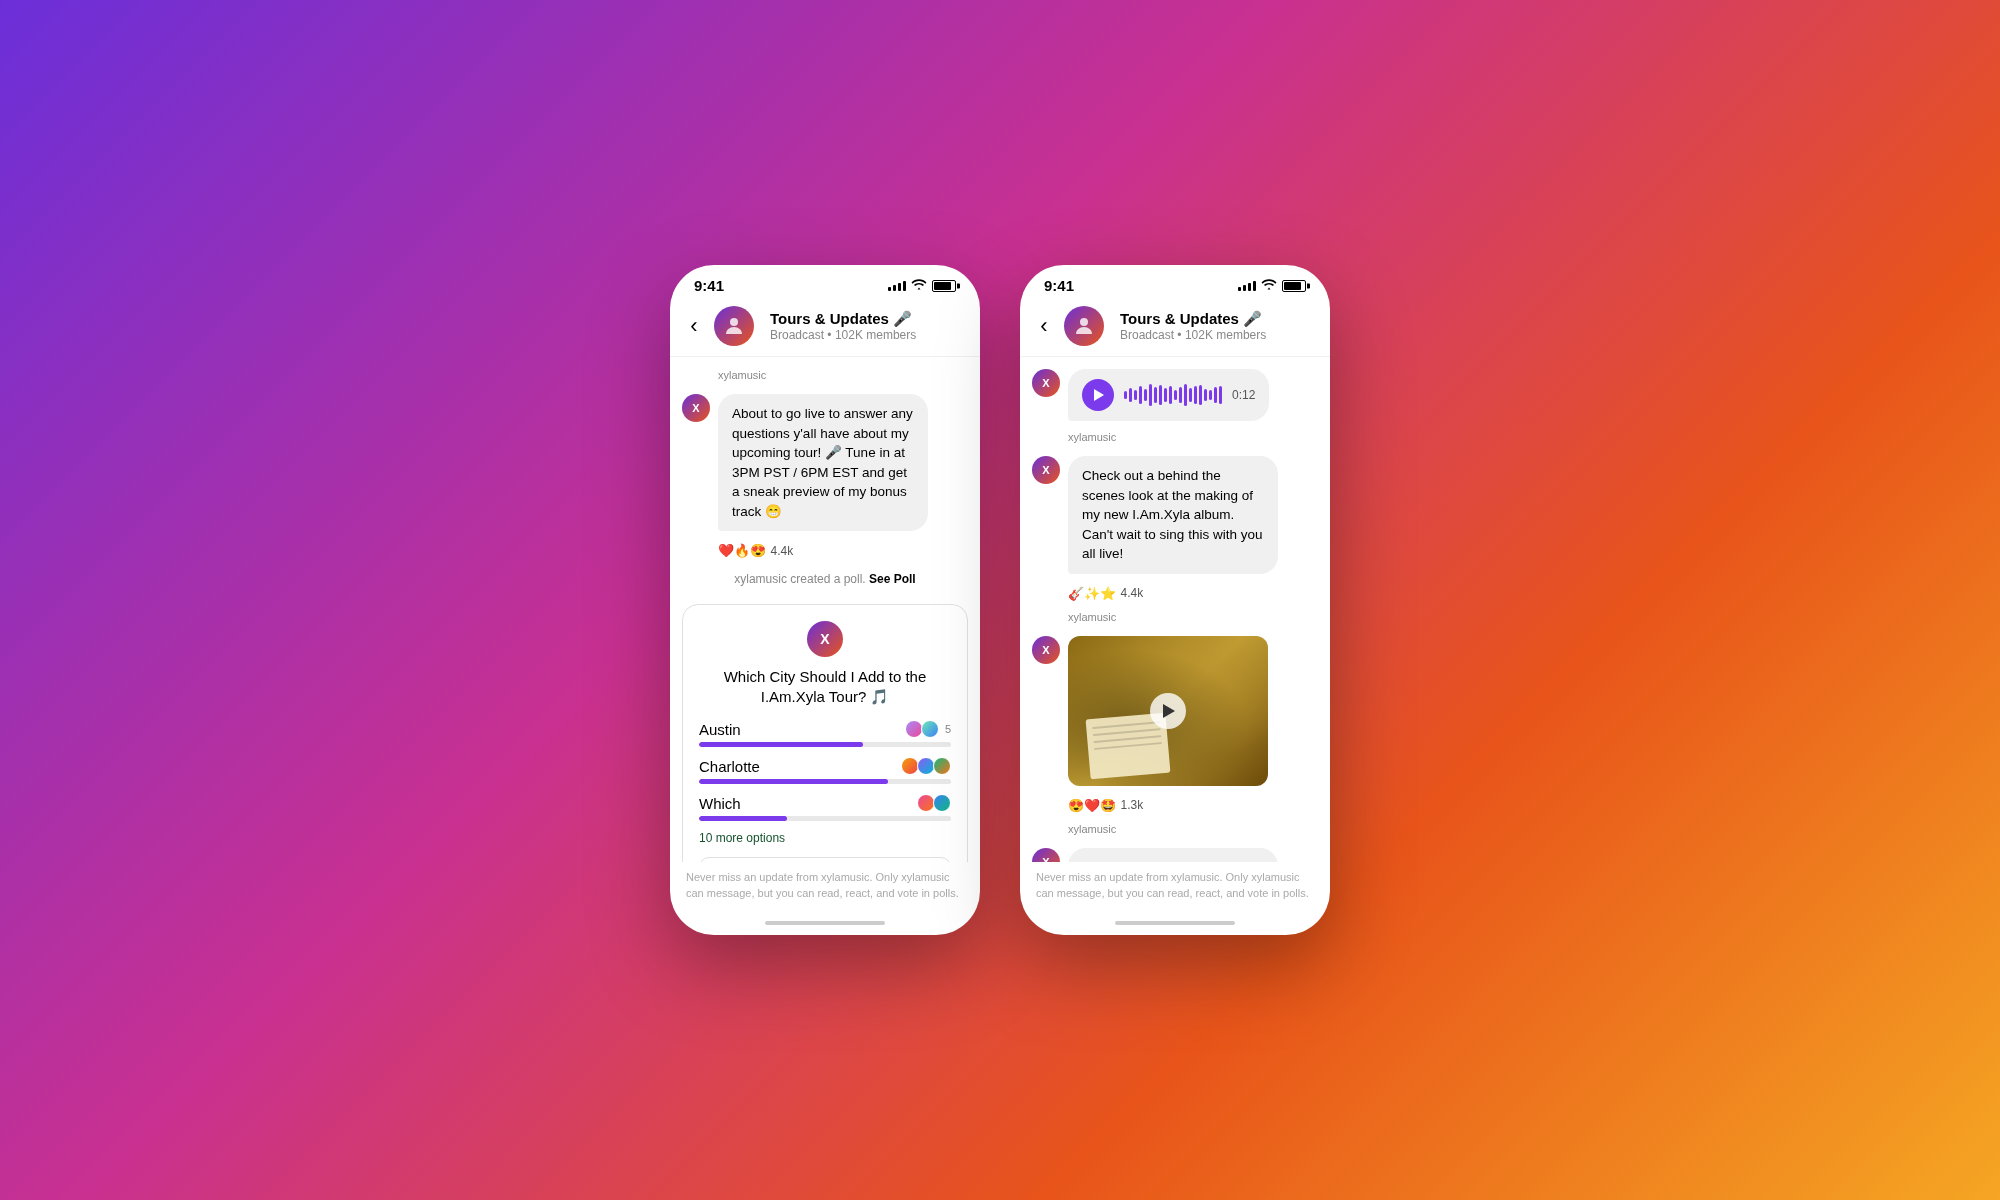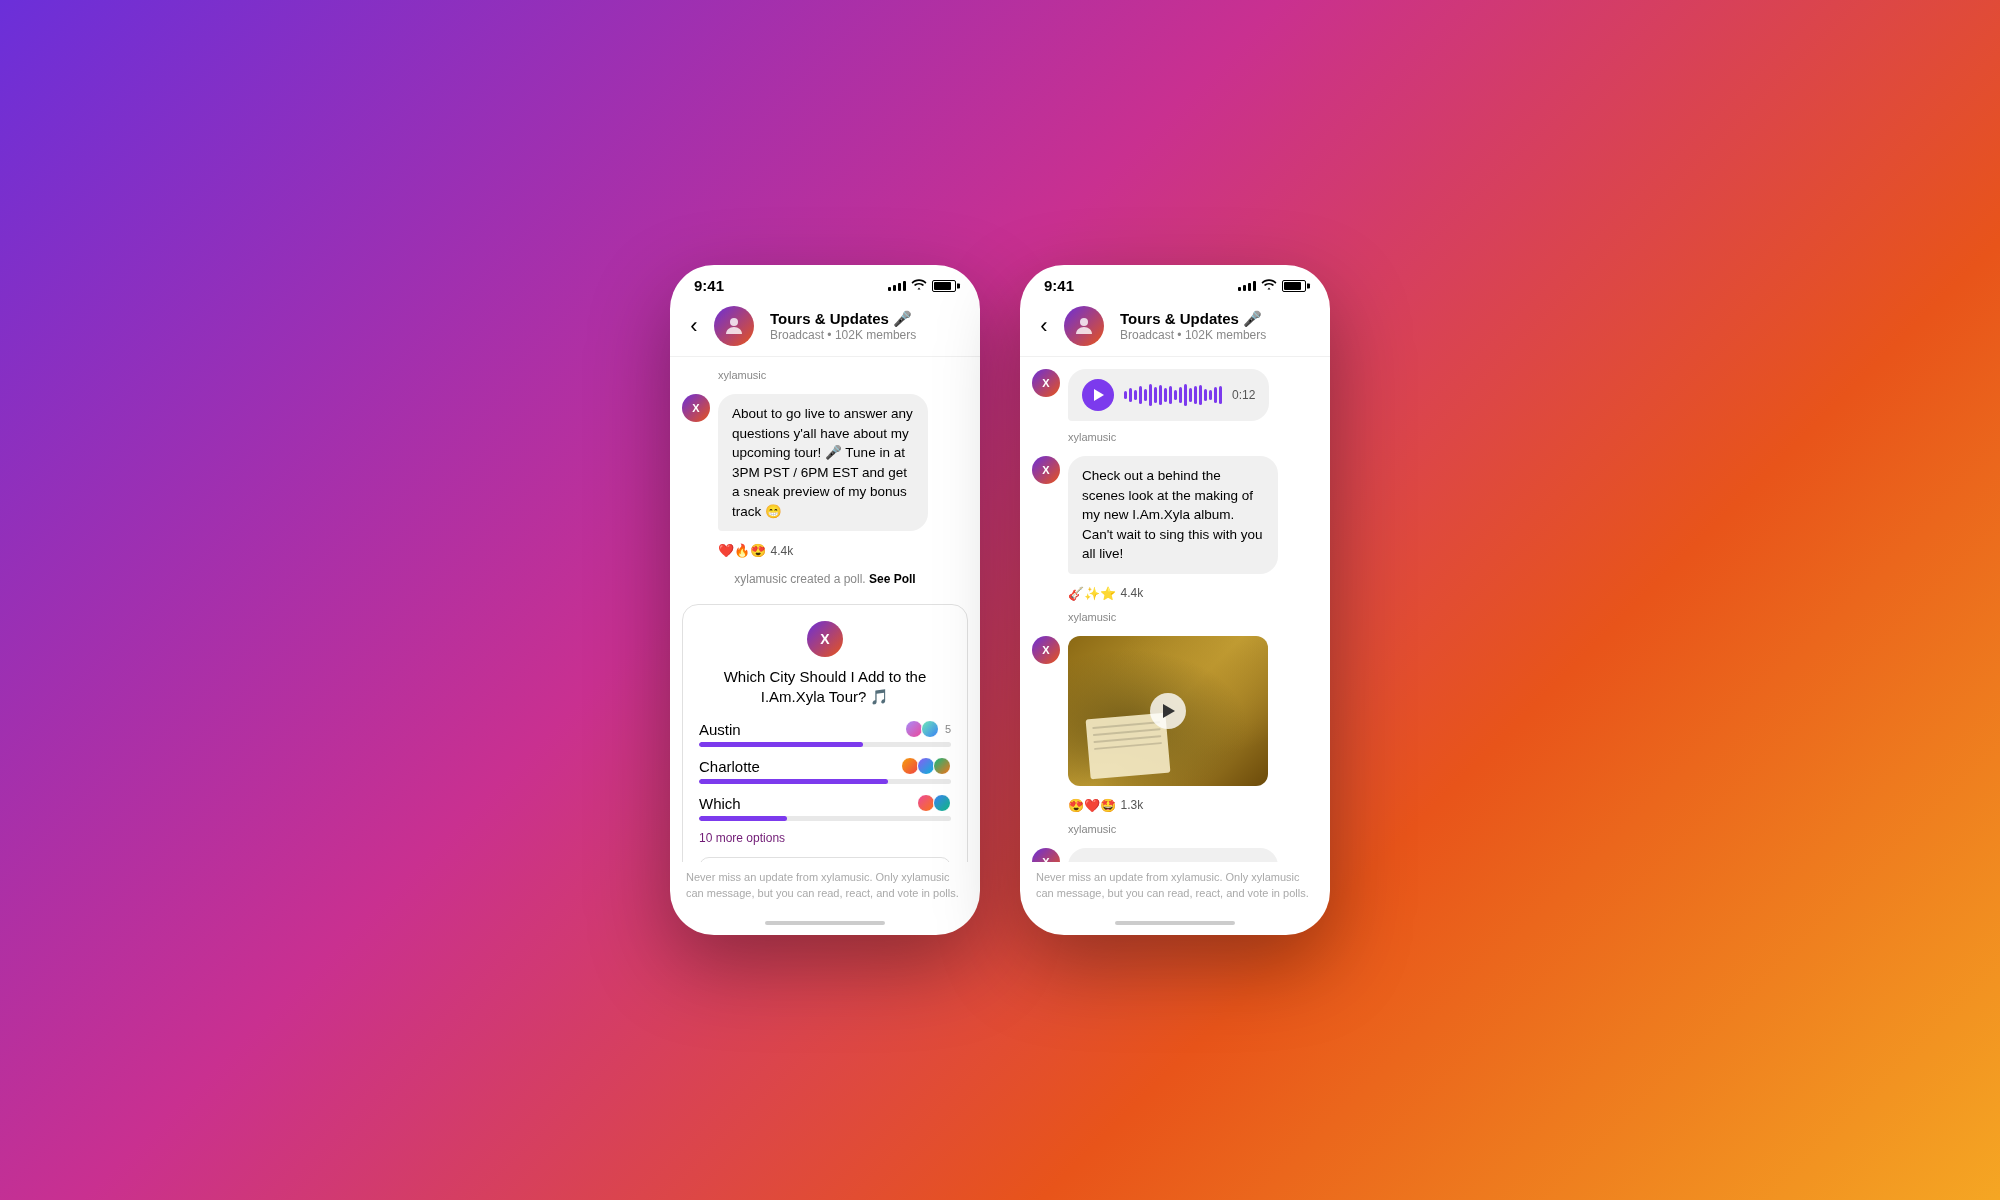--- a/index.html
+++ b/index.html
@@ -317,21 +317,21 @@
     }
 
     .poll-bar-fill {
       height: 100%;
       background: #7c3aed;
       border-radius: 3px;
     }
 
     .poll-more {
       font-size: 12px;
-      color: #701a75;
+      color: #14532d;
       margin: 10px 0 12px 0;
     }
 
     .poll-vote-btn {
       width: 100%;
       padding: 10px;
       background: #fff;
       border: 1px solid #e0e0e0;
       border-radius: 10px;
       font-size: 14px;

